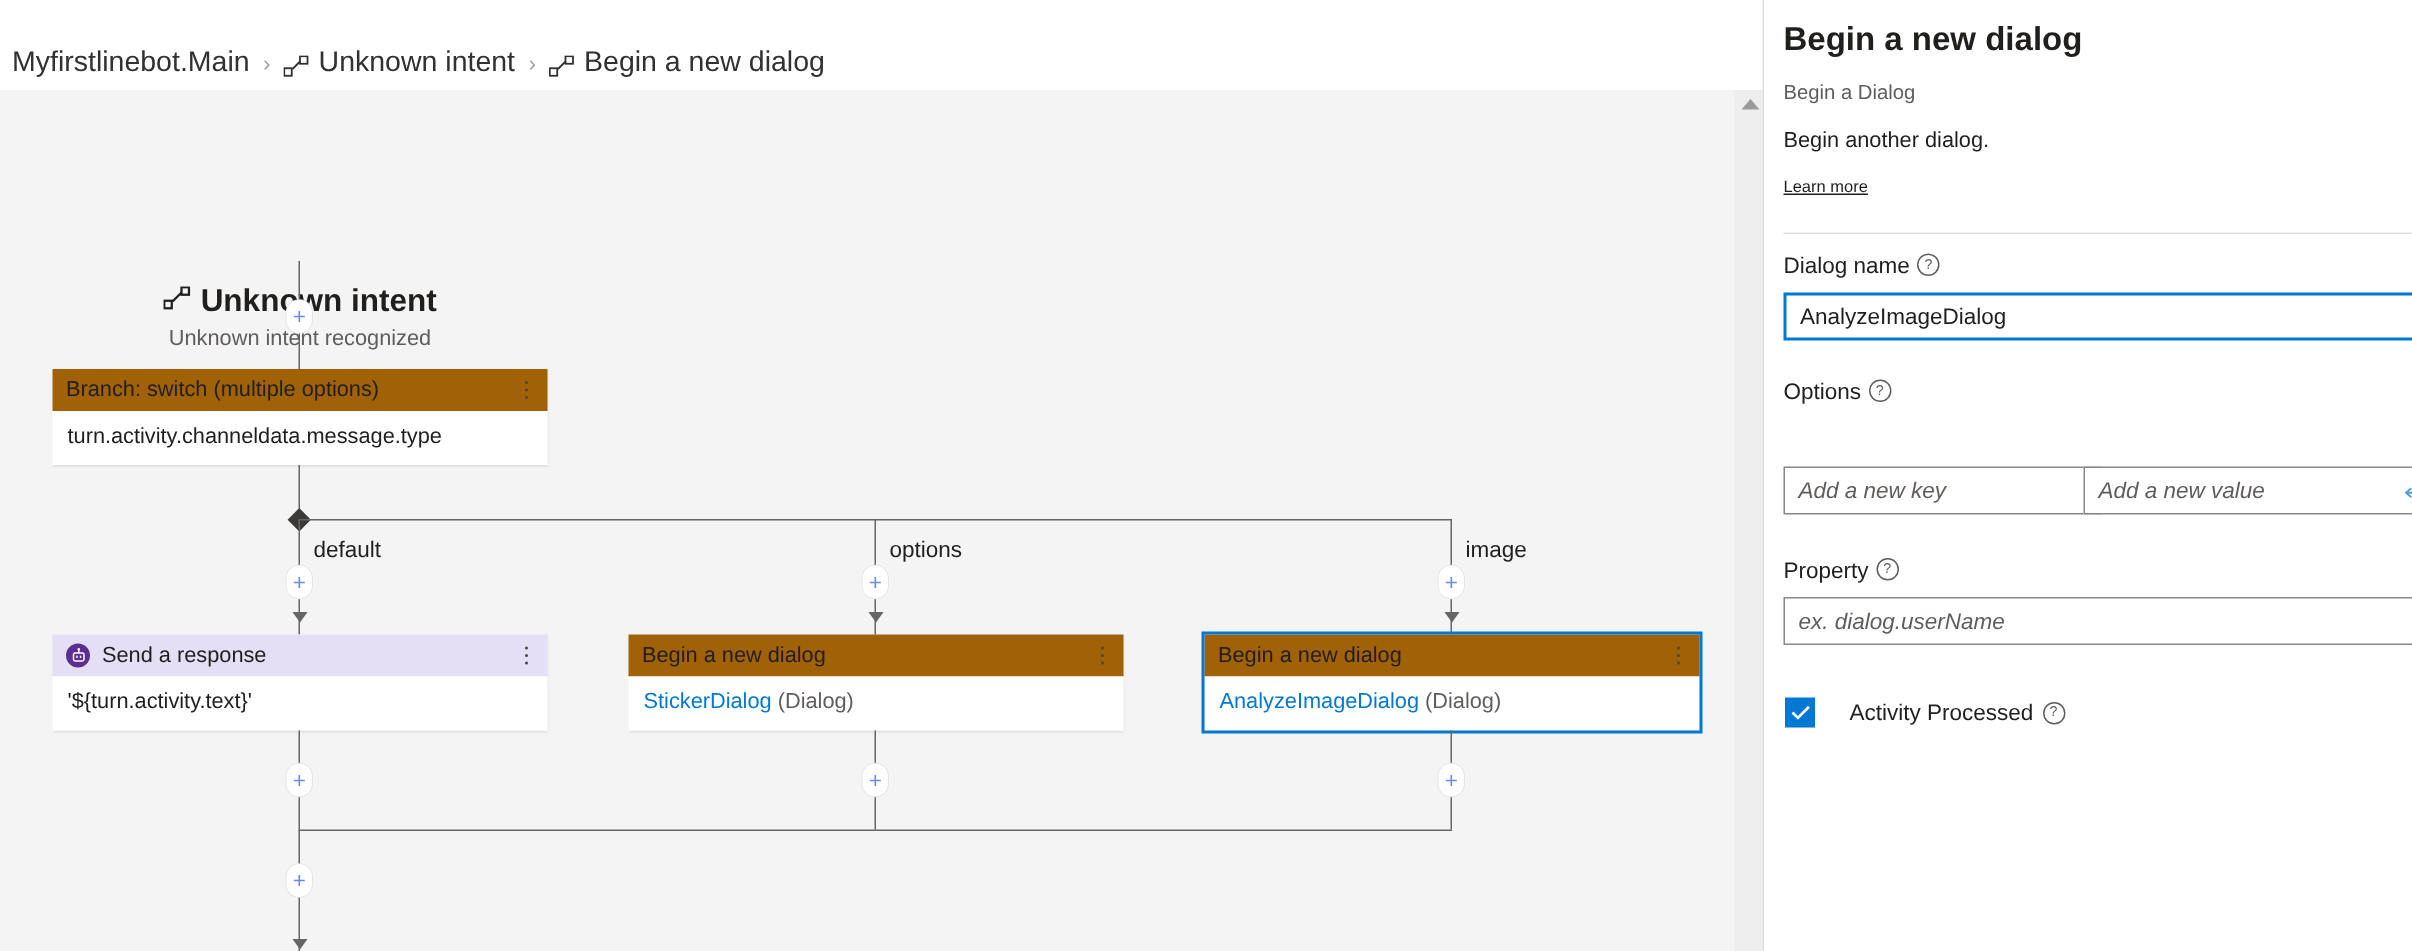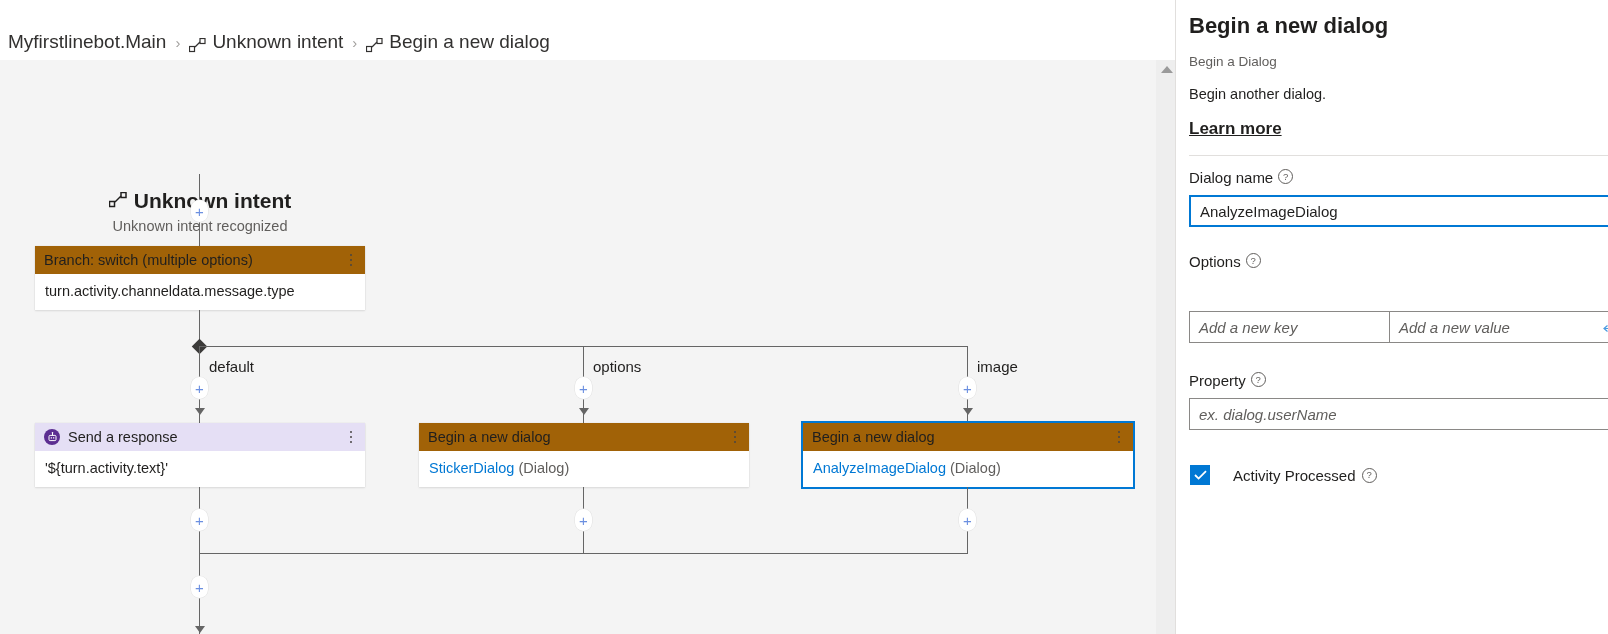--- a/index.html
+++ b/index.html
@@ -101,21 +101,21 @@
   }
 
   
   .panel{
     position:absolute;left:1176px;top:0;width:432px;height:634px;
     background:#ffffff;box-sizing:border-box;padding:0 0 0 13px;overflow:hidden;
   }
   .panel-title{font-size:22px;font-weight:600;color:#201f1e;margin:12px 0 0 0;line-height:1.25;}
   .panel-type{font-size:13.5px;color:#605e5c;margin-top:14px;}
   .panel-desc{font-size:14.5px;color:#201f1e;margin-top:17px;}
-  .panel-learn{font-size:17px;color:#201f1e;margin-top:17px;text-decoration:underline;cursor:pointer;display:inline-block;font-weight:bold;}
+  .panel-learn{font-size:11px;color:#201f1e;margin-top:17px;text-decoration:underline;cursor:pointer;display:inline-block;}
   .panel-rule{position:absolute;left:1189px;top:155px;width:419px;height:1px;background:#e1dfdd;}
 
   .fld-label{
     font-size:15px;color:#201f1e;margin-top:0;display:flex;align-items:flex-start;gap:5px;
   }
   .help{
     display:inline-flex;align-items:center;justify-content:center;
     width:13px;height:13px;border-radius:50%;border:1px solid #605e5c;
     font-size:9.5px;color:#605e5c;line-height:1;font-family:"Liberation Sans",sans-serif;
     position:relative;top:0px;

